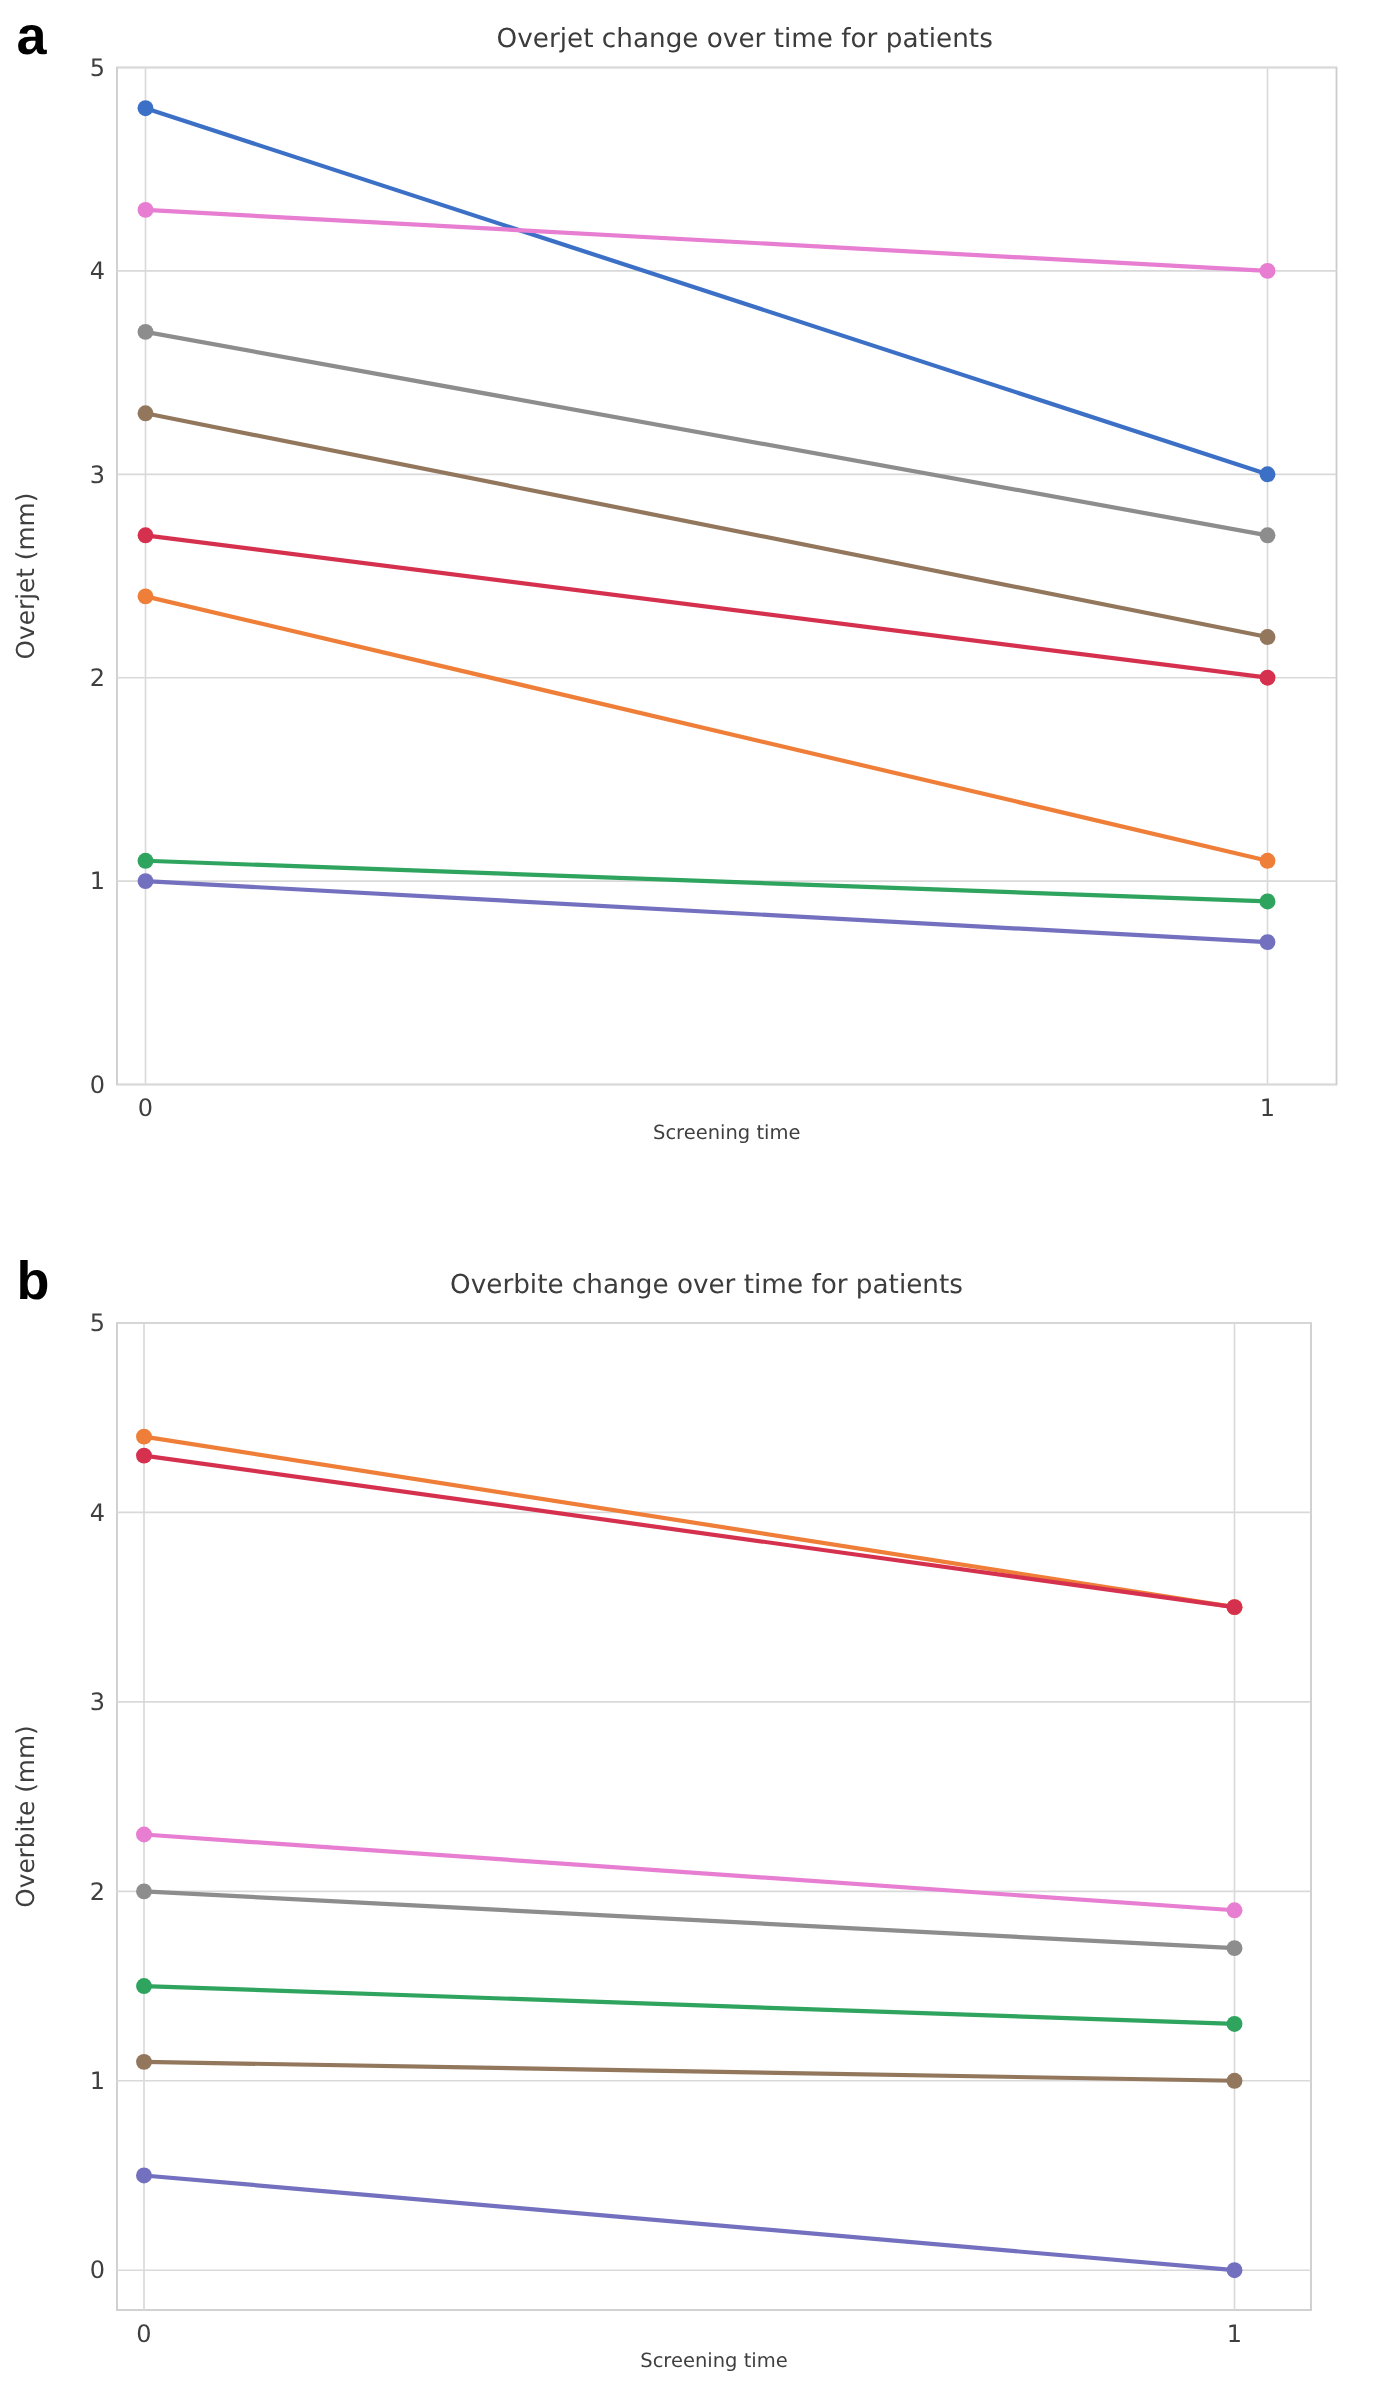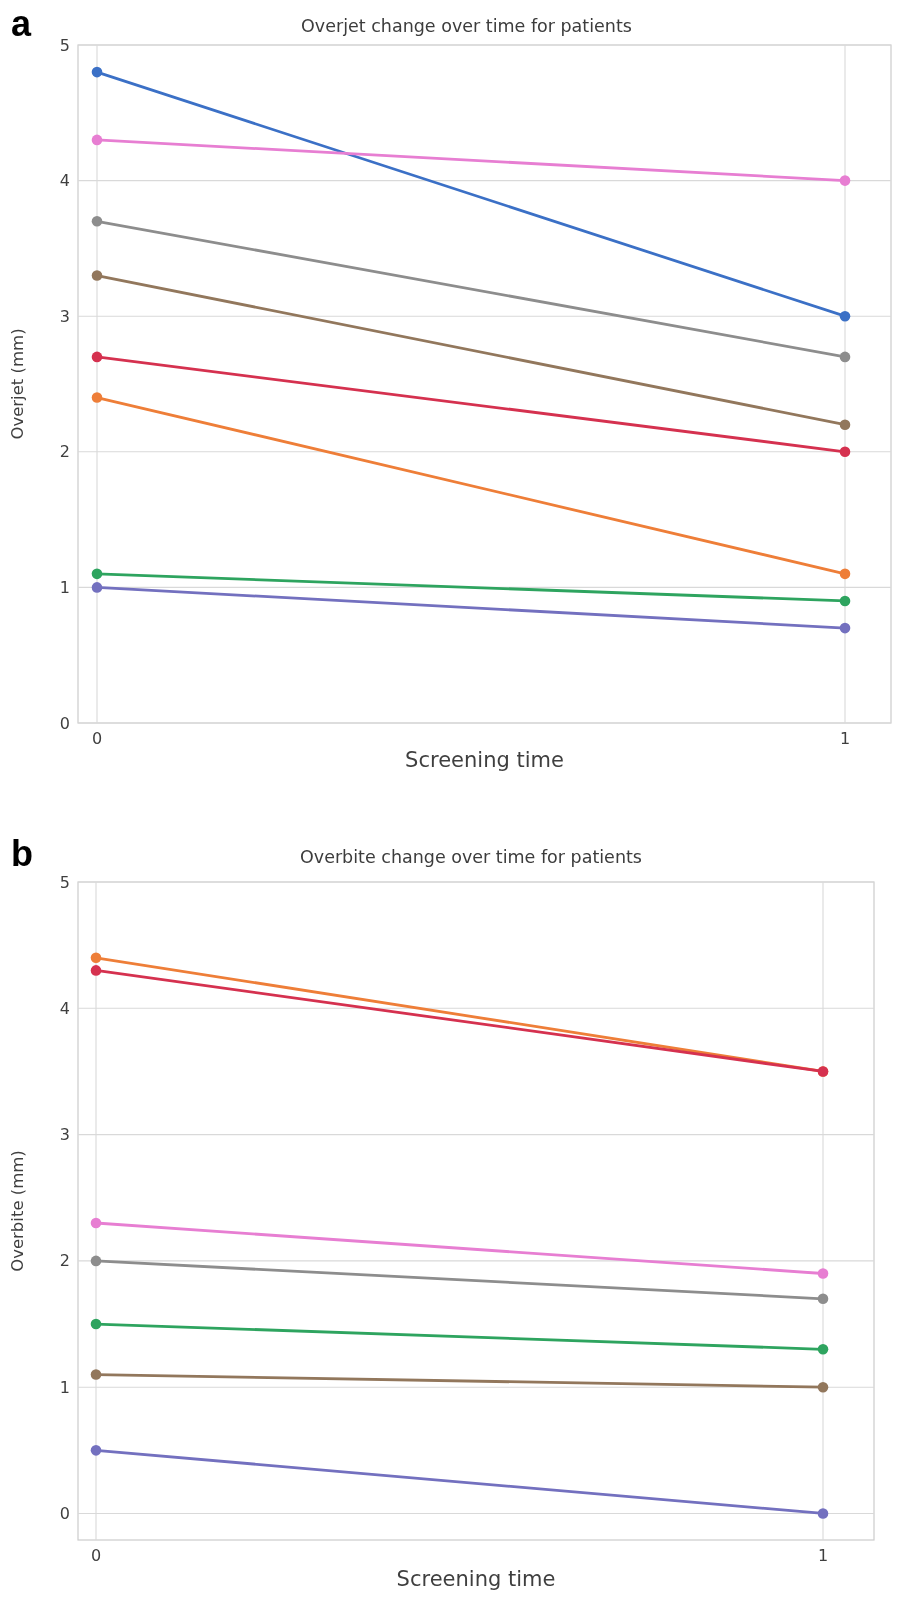--- a/index.html
+++ b/index.html
@@ -1,28 +1,28 @@
 <!DOCTYPE html>
 <html><head>
 <meta charset="utf-8">
 <style>
   html,body{margin:0;padding:0;background:#ffffff;}
   body{width:923px;height:1603px;position:relative;font-family:"Liberation Sans",sans-serif;}
   .panel-label{position:absolute;font-family:"Liberation Sans",sans-serif;font-weight:bold;font-size:36px;color:#000;line-height:1;}
   .chart-title{position:absolute;text-align:center;font-family:"DejaVu Sans",sans-serif;font-size:17.5px;color:#3c3c3c;}
-  .x-axis-label{position:absolute;text-align:center;font-family:"DejaVu Sans",sans-serif;font-size:21px;color:#3f3f3f;}
+  .x-axis-label{position:absolute;text-align:center;font-family:"DejaVu Sans",sans-serif;font-size:13px;color:#3f3f3f;}
   .y-axis-label{position:absolute;font-family:"DejaVu Sans",sans-serif;font-size:16.5px;color:#3f3f3f;white-space:nowrap;transform:translate(-50%,-50%) rotate(-90deg);}
   svg{position:absolute;left:0;top:0;}
   svg text{font-family:"DejaVu Sans",sans-serif;}
 </style>
 </head>
 <body>
 
 <div class="panel-label" style="left:11px;top:6px;">a</div>
-<div class="chart-title" style="left:60px;width:813px;top:16px;">Overjet change over time for patients</div>
+<div class="chart-title" style="left:90px;width:813px;top:16px;">Overjet change over time for patients</div>
 <div class="y-axis-label" style="left:17px;top:384px;">Overjet (mm)</div>
 <div class="x-axis-label" style="left:78px;width:813px;top:748px;">Screening time</div>
 
 <div class="panel-label" style="left:11px;top:836px;">b</div>
 <div class="chart-title" style="left:73px;width:796px;top:847px;">Overbite change over time for patients</div>
 <div class="y-axis-label" style="left:17px;top:1211px;">Overbite (mm)</div>
 <div class="x-axis-label" style="left:78px;width:796px;top:1567px;">Screening time</div>
 
 <svg width="923" height="1603" viewBox="0 0 923 1603">
     <rect x="78" y="45" width="813" height="678" fill="#ffffff" stroke="#cccccc" stroke-width="1.2"></rect>

